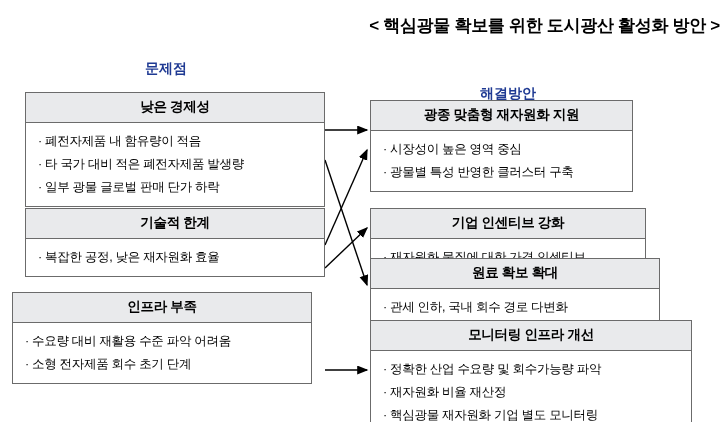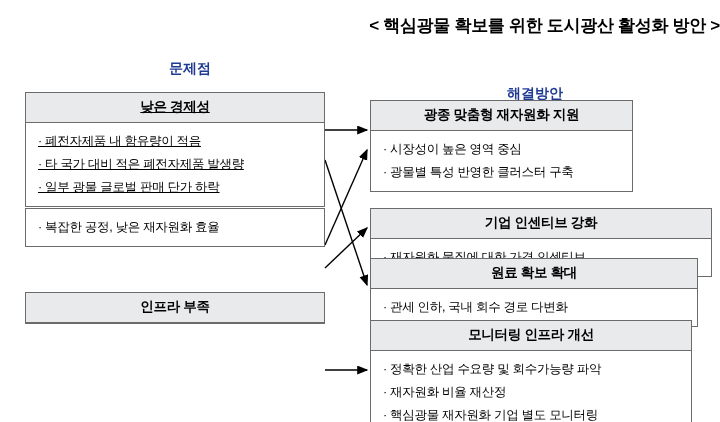--- a/index.html
+++ b/index.html
@@ -28,21 +28,20 @@
     text-align: right;
     font-size: 17px;
     font-weight: bold;
     letter-spacing: -0.3px;
   }
   .col-head {
     position: absolute;
     font-size: 14px;
     font-weight: bold;
     color: #1f3a93;
-    text-align: center;
   }
   .col-head.left  { left: 145px; top: 60px; width: 90px; }
   .col-head.right { left: 480px; top: 60px; width: 110px; margin-top: 25px; }
 
   .box {
     position: absolute;
     border: 1px solid #6b6b6b;
     background: #ffffff;
     box-sizing: border-box;
   }
@@ -63,28 +62,28 @@
     line-height: 19px;
     padding: 2px 0;
     letter-spacing: -0.3px;
     white-space: nowrap;
   }
   .box .body .li::before {
     content: "· ";
   }
 
   
-  #box-econ  { left: 25px;  top: 92px;  width: 300px; text-decoration: underline; }
+  #box-econ  { left: 25px;  top: 92px;  width: 300px; }
   #box-tech  { left: 25px;  top: 208px; width: 300px; }
-  #box-infra { left: 25px;  top: 292px; width: 300px; }
+  #box-infra { left: 12px;  top: 292px; width: 300px; }
 
   
   #box-support { left: 370px; top: 100px;  width: 263px; }
-  #box-incent  { left: 370px; top: 208px; width: 342px; }
-  #box-source  { left: 370px; top: 258px; width: 328px; }
+  #box-incent  { left: 370px; top: 208px; width: 276px; }
+  #box-source  { left: 370px; top: 258px; width: 290px; }
   #box-monitor { left: 370px; top: 320px; width: 322px; }
 
   svg.arrows {
     position: absolute;
     left: 0;
     top: 0;
     width: 720px;
     height: 422px;
     pointer-events: none;
   }
@@ -120,27 +119,32 @@
   <div class="box" id="box-econ">
     <div class="hdr">낮은 경제성</div>
     <div class="body">
       <div class="li">폐전자제품 내 함유량이 적음</div>
       <div class="li">타 국가 대비 적은 폐전자제품 발생량</div>
       <div class="li">일부 광물 글로벌 판매 단가 하락</div>
     </div>
   </div>
 
   <div class="box" id="box-tech">
+    <div class="hdr">기술적 한계</div>
     <div class="body">
       <div class="li">복잡한 공정, 낮은 재자원화 효율</div>
     </div>
   </div>
 
   <div class="box" id="box-infra">
     <div class="hdr">인프라 부족</div>
+    <div class="body">
+      <div class="li">수요량 대비 재활용 수준 파악 어려움</div>
+      <div class="li">소형 전자제품 회수 초기 단계</div>
+    </div>
   </div>
 
   <div class="box" id="box-support">
     <div class="hdr">광종 맞춤형 재자원화 지원</div>
     <div class="body">
       <div class="li">시장성이 높은 영역 중심</div>
       <div class="li">광물별 특성 반영한 클러스터 구축</div>
     </div>
   </div>
 

